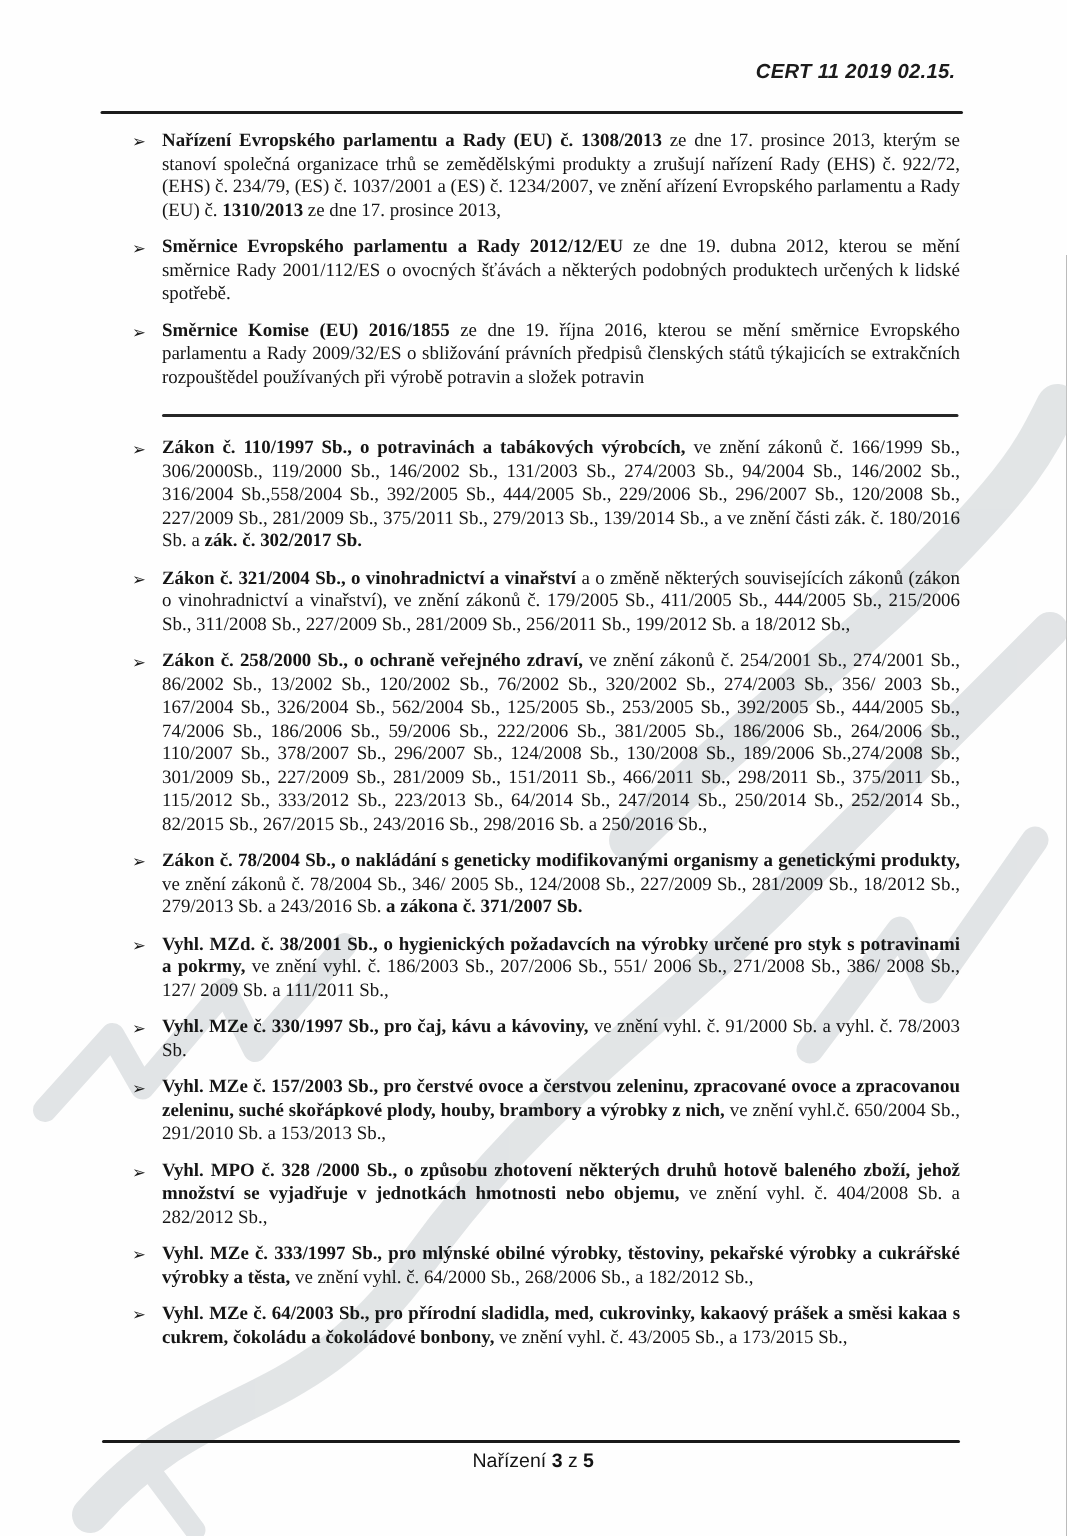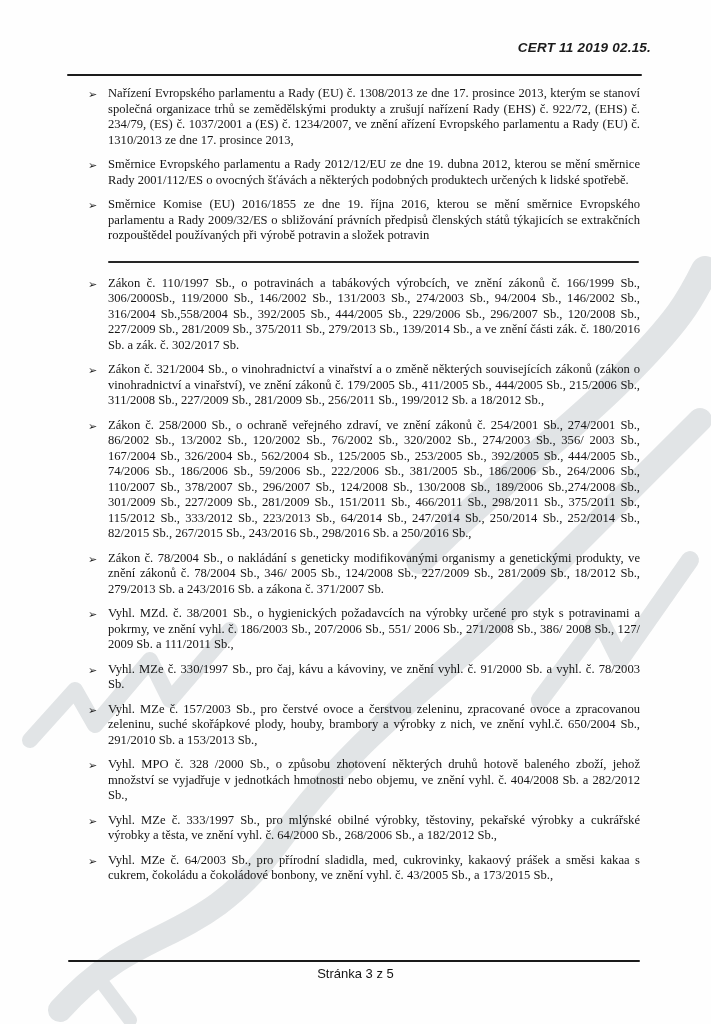--- a/index.html
+++ b/index.html
@@ -10,21 +10,21 @@
     background:#fefefe;
     overflow:hidden;
     font-family:"Liberation Serif","DejaVu Serif",serif;
     color:#151515;
   }
   .watermark{
     position:absolute;left:0;top:0;width:711px;height:1024px;
     pointer-events:none;
   }
   .doc-code{
-    position:absolute;top:40px;right:60px;
+    position:absolute;top:40px;right:74px;
     font-family:"Liberation Sans","DejaVu Sans",sans-serif;
     font-style:italic;font-weight:bold;
     font-size:13.5px;letter-spacing:.2px;
     color:#1b1b1b;
   }
   .top-rule{
     position:absolute;left:67px;right:69px;top:74px;height:2px;
     background:#1c1c1c;border-radius:1px;
   }
   .content{
@@ -35,21 +35,21 @@
     padding-left:20px;
     margin-bottom:9px;
     font-size:12.6px;line-height:15.5px;
     text-align:justify;
   }
   .bullet{
     position:absolute;left:0;top:1px;
     font-size:11px;color:#1b1b1b;
     font-family:"DejaVu Sans",sans-serif;
   }
-  .bold{font-weight:normal;}
+  .bold{font-weight:bold;}
   .mid-rule{
     height:2px;background:#262626;
     margin:17px 1px 13px 20px;border-radius:1px;
   }
   .bottom-rule{
     position:absolute;left:68px;right:71px;top:960px;height:2px;
     background:#1a1a1a;border-radius:1px;
   }
   .footer-text{
     position:absolute;top:966px;left:0;width:100%;
@@ -94,16 +94,16 @@
         <div class="list-item"><span class="bullet">➢</span><span><span class="bold">Vyhl. MZe č. 157/2003 Sb., pro čerstvé ovoce a čerstvou zeleninu, zpracované ovoce a zpracovanou zeleninu, suché skořápkové plody, houby, brambory a výrobky z nich, </span><span>ve znění vyhl.č. 650/2004 Sb., 291/2010 Sb. a 153/2013 Sb.,</span></span></div>
         <div class="list-item"><span class="bullet">➢</span><span><span class="bold">Vyhl. MPO č. 328 /2000 Sb., o způsobu zhotovení některých druhů hotově baleného zboží, jehož množství se vyjadřuje v jednotkách hmotnosti nebo objemu, </span><span>ve znění vyhl. č. 404/2008 Sb. a 282/2012 Sb.,</span></span></div>
         <div class="list-item"><span class="bullet">➢</span><span><span class="bold">Vyhl. MZe č. 333/1997 Sb., pro mlýnské obilné výrobky, těstoviny, pekařské výrobky a cukrářské výrobky a těsta, </span><span>ve znění vyhl. č. 64/2000 Sb., 268/2006 Sb., a 182/2012 Sb.,</span></span></div>
         <div class="list-item"><span class="bullet">➢</span><span><span class="bold">Vyhl. MZe č. 64/2003 Sb., pro přírodní sladidla, med, cukrovinky, kakaový prášek a směsi kakaa s cukrem, čokoládu a čokoládové bonbony, </span><span>ve znění vyhl. č. 43/2005 Sb., a 173/2015 Sb.,</span></span></div>
       </div>
   </div>
 
   <div class="bottom-rule"></div>
 
   <div class="footer-text">
-    <span>Stránka </span><span class="bold">3</span><span> z </span><span class="bold">5</span>
+    <span>Nařízení </span><span class="bold">3</span><span> z </span><span class="bold">5</span>
   </div>
 
 </div>
 
 </body></html>

